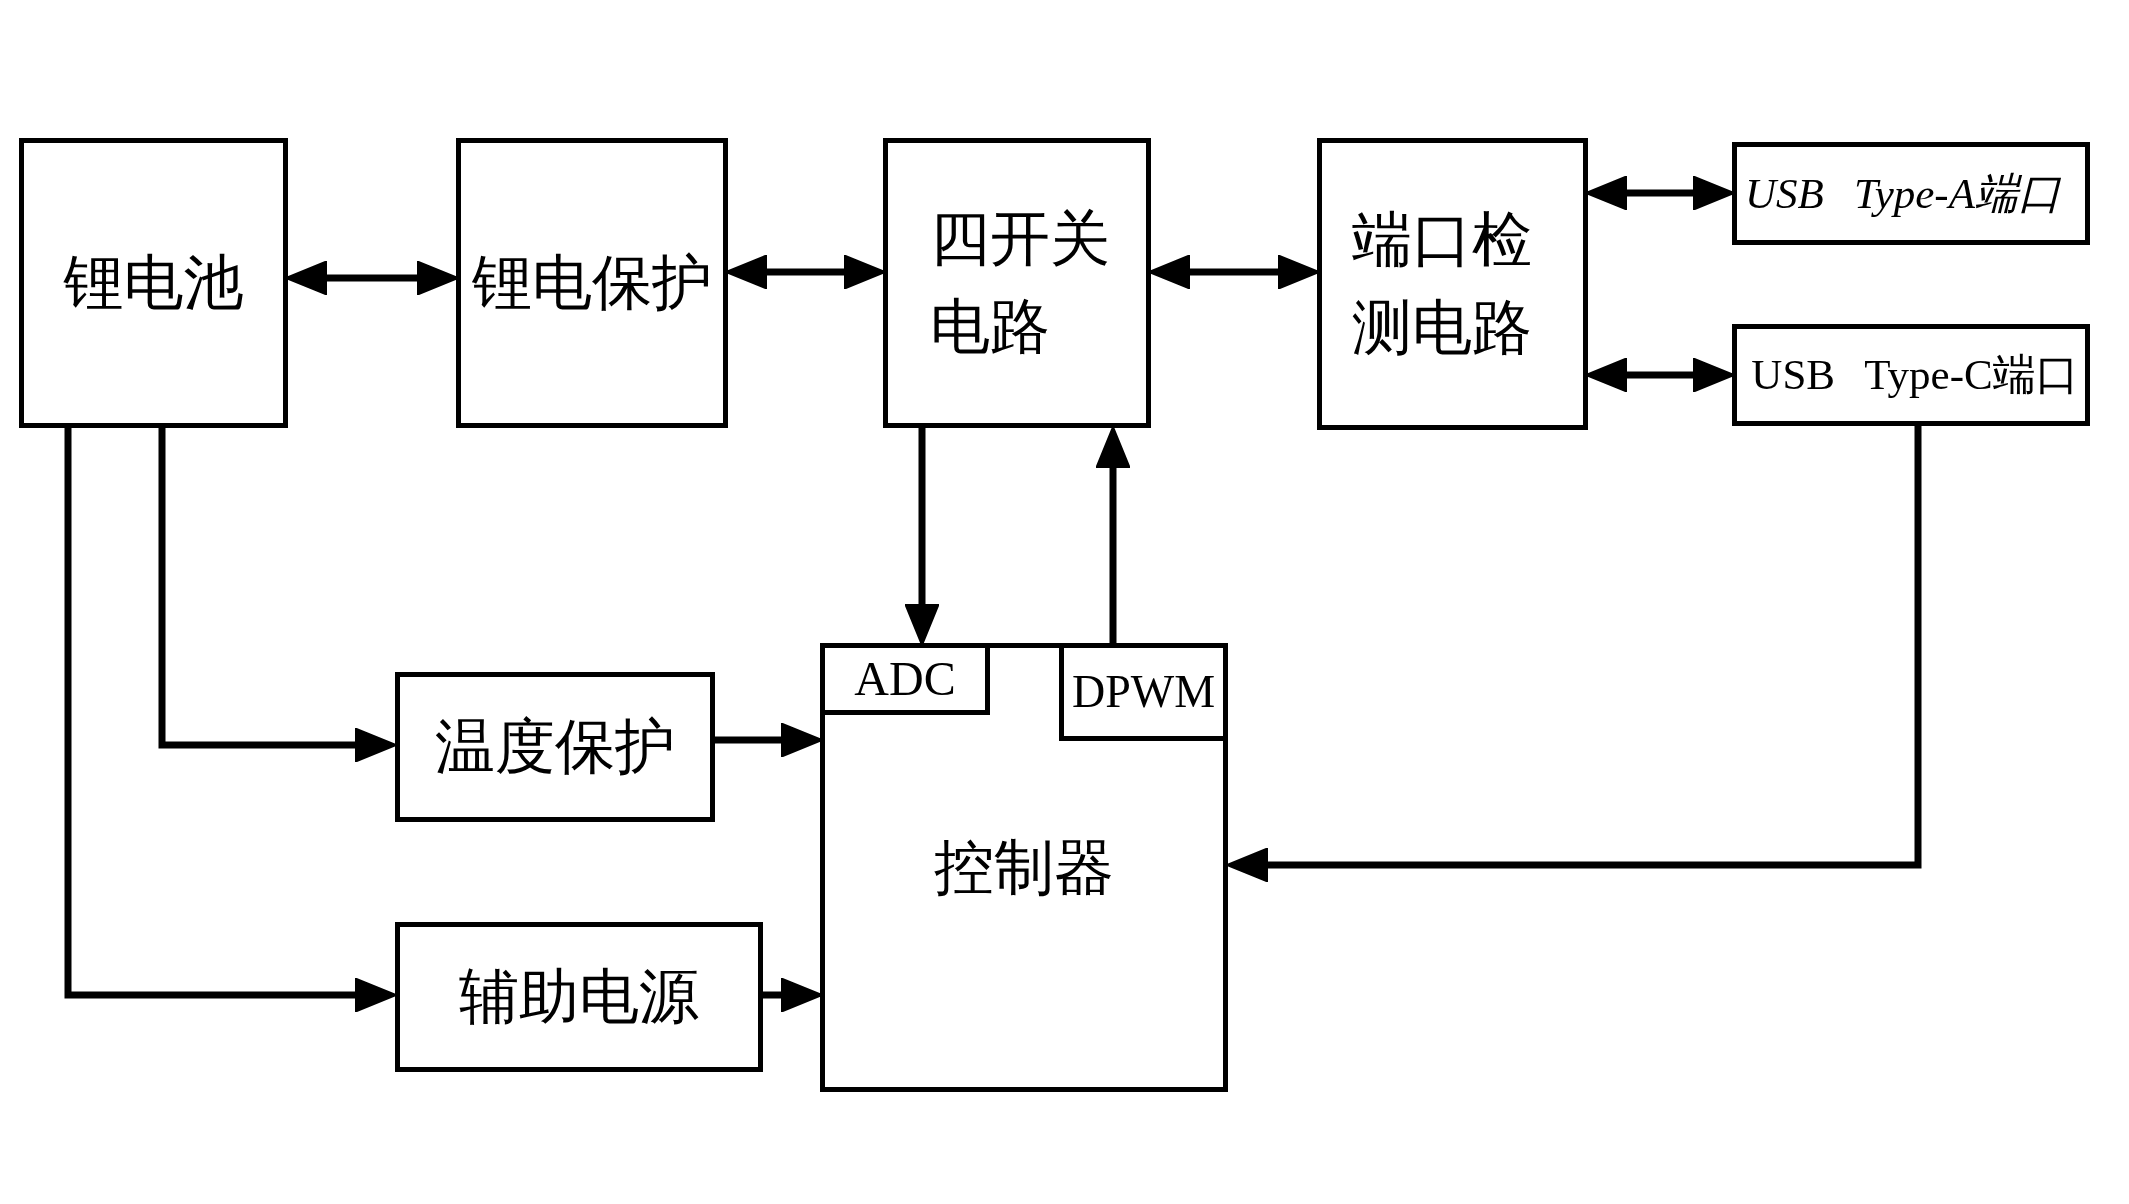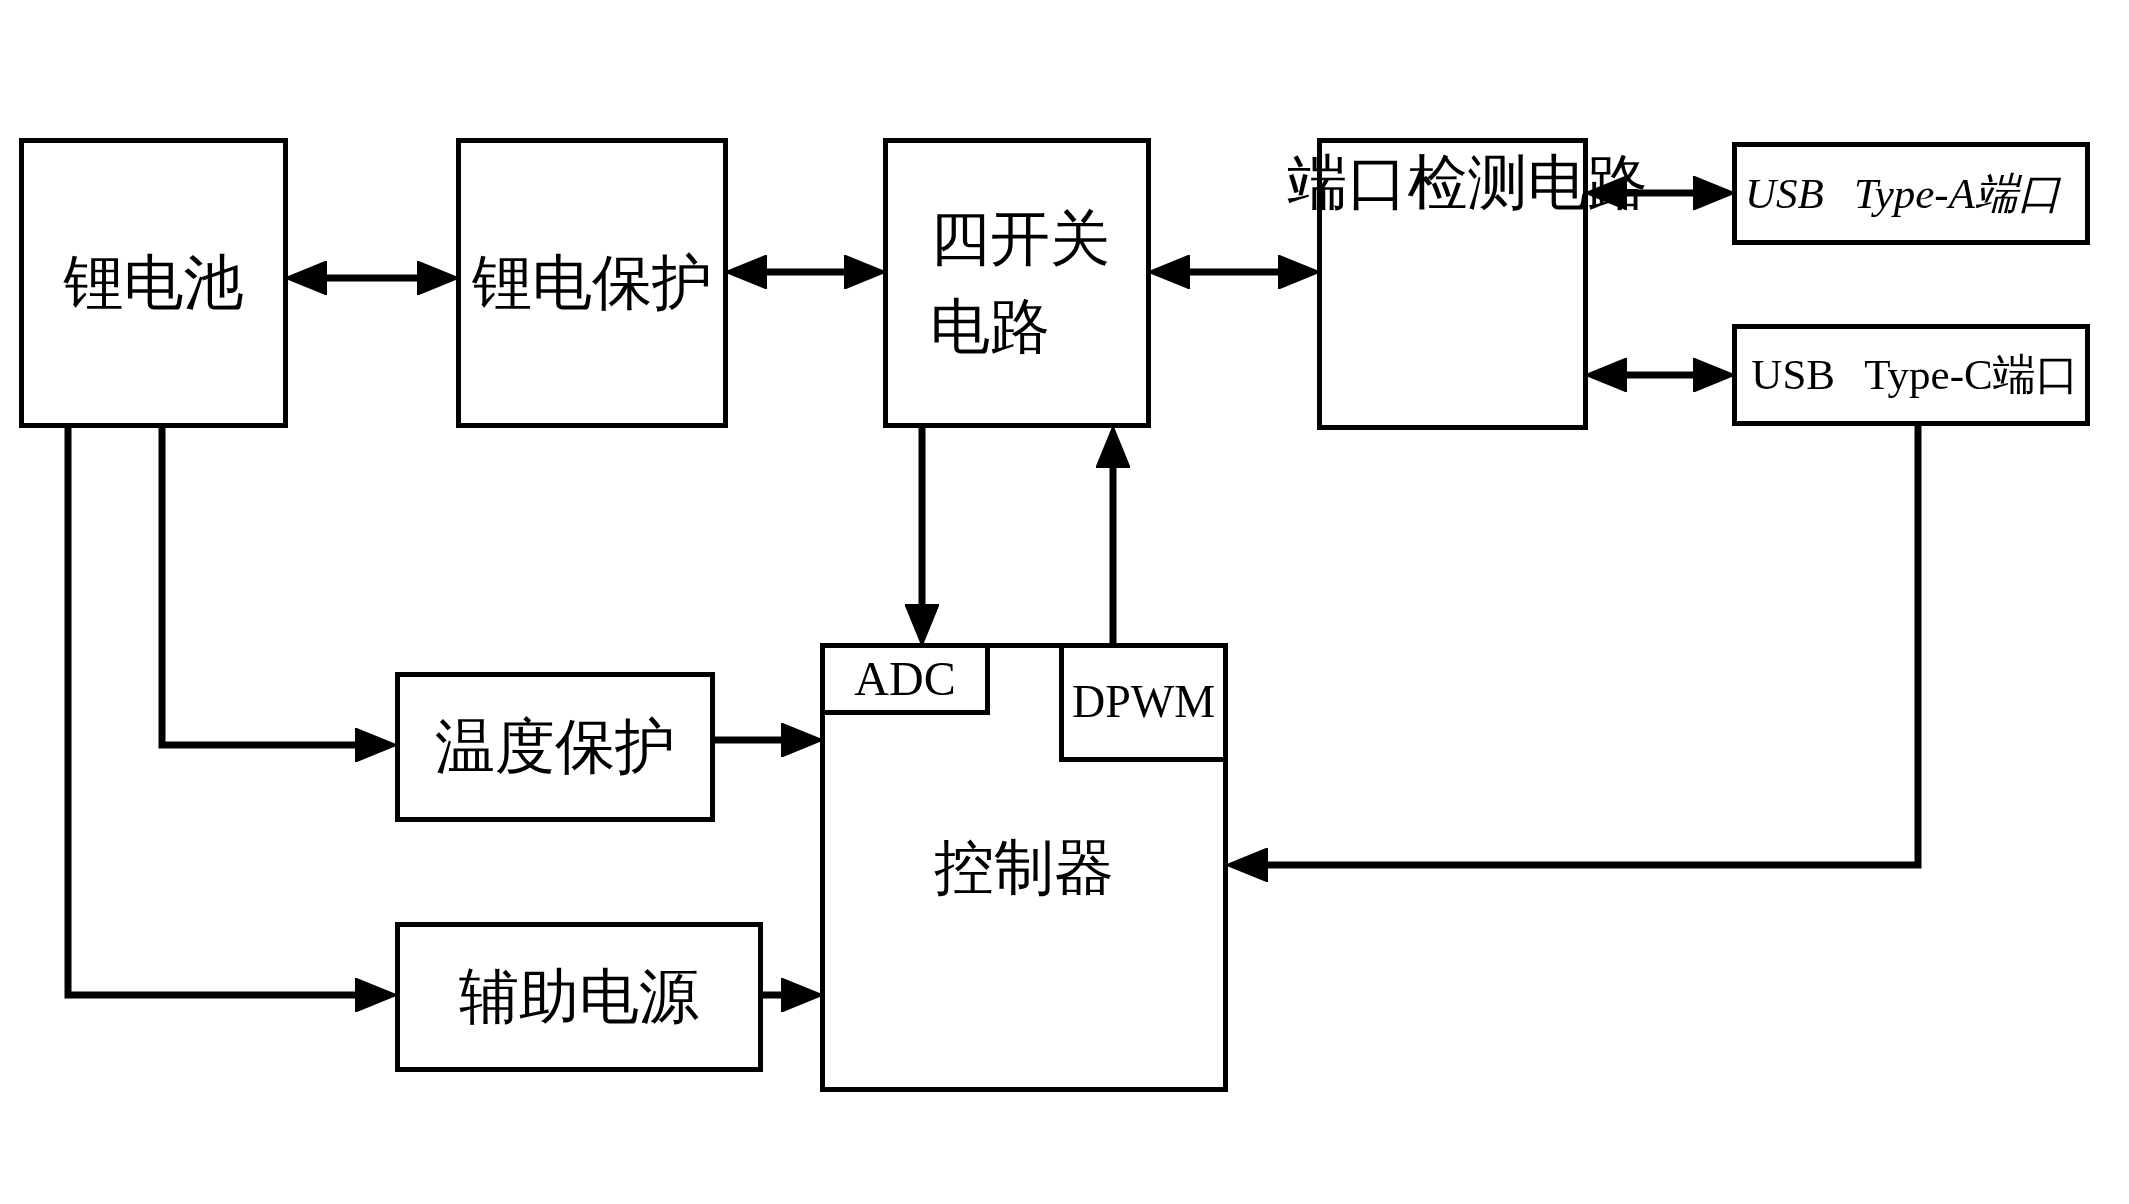--- a/index.html
+++ b/index.html
@@ -28,35 +28,35 @@
     white-space:nowrap;
   }
   
   #box-battery   {left:19px;  top:138px; width:269px; height:290px;}
   #box-protect   {left:456px; top:138px; width:272px; height:290px;}
   #box-buckboost {left:883px; top:138px; width:268px; height:290px;
                   flex-direction:column;align-items:flex-start;
                   justify-content:center;padding-left:42px;}
   #box-buckboost .ln{display:block;line-height:88px;}
   #box-portdetect{left:1317px;top:138px; width:271px; height:292px;
-                  align-items:flex-start;
-                  justify-content:center;padding-left:30px;font-family:Liberation Mono, monospace;}
+                  flex-direction:column;align-items:flex-start;
+                  justify-content:center;padding-left:30px;}
   #box-portdetect .ln{display:block;line-height:88px;}
   
   #box-usba{left:1732px;top:142px;width:358px;height:103px;
             font-size:43px;justify-content:flex-start;padding-left:8px;word-spacing:0.45em;font-style:italic;}
   #box-usbc{left:1732px;top:324px;width:358px;height:102px;
             font-size:43px;justify-content:center;padding-left:8px;word-spacing:0.45em;}
   
   #box-temp{left:395px;top:672px;width:320px;height:150px;}
   #box-aux {left:395px;top:922px;width:368px;height:150px;}
   
   #box-controller{left:820px;top:643px;width:408px;height:449px;z-index:1;}
   #box-adc {left:820px; top:643px;width:170px;height:72px;font-size:48px;z-index:2;}
-  #box-dpwm{left:1059px;top:643px;width:169px;height:119px;font-size:46px;z-index:2;}
+  #box-dpwm{left:1059px;top:643px;width:169px;height:98px;font-size:46px;z-index:2;}
 </style>
 </head>
 <body>
 
 <div class="canvas">
 
   <svg class="wires" viewBox="0 0 2129 1204" xmlns="http://www.w3.org/2000/svg">
     <defs>
       <marker id="ah" markerUnits="userSpaceOnUse" markerWidth="46" markerHeight="34" viewBox="0 0 12 10" refX="10" refY="5" orient="auto-start-reverse">
         <path d="M0.5,0.5 L11.5,5 L0.5,9.5 Z" fill="#000000" stroke="#000000"></path>

